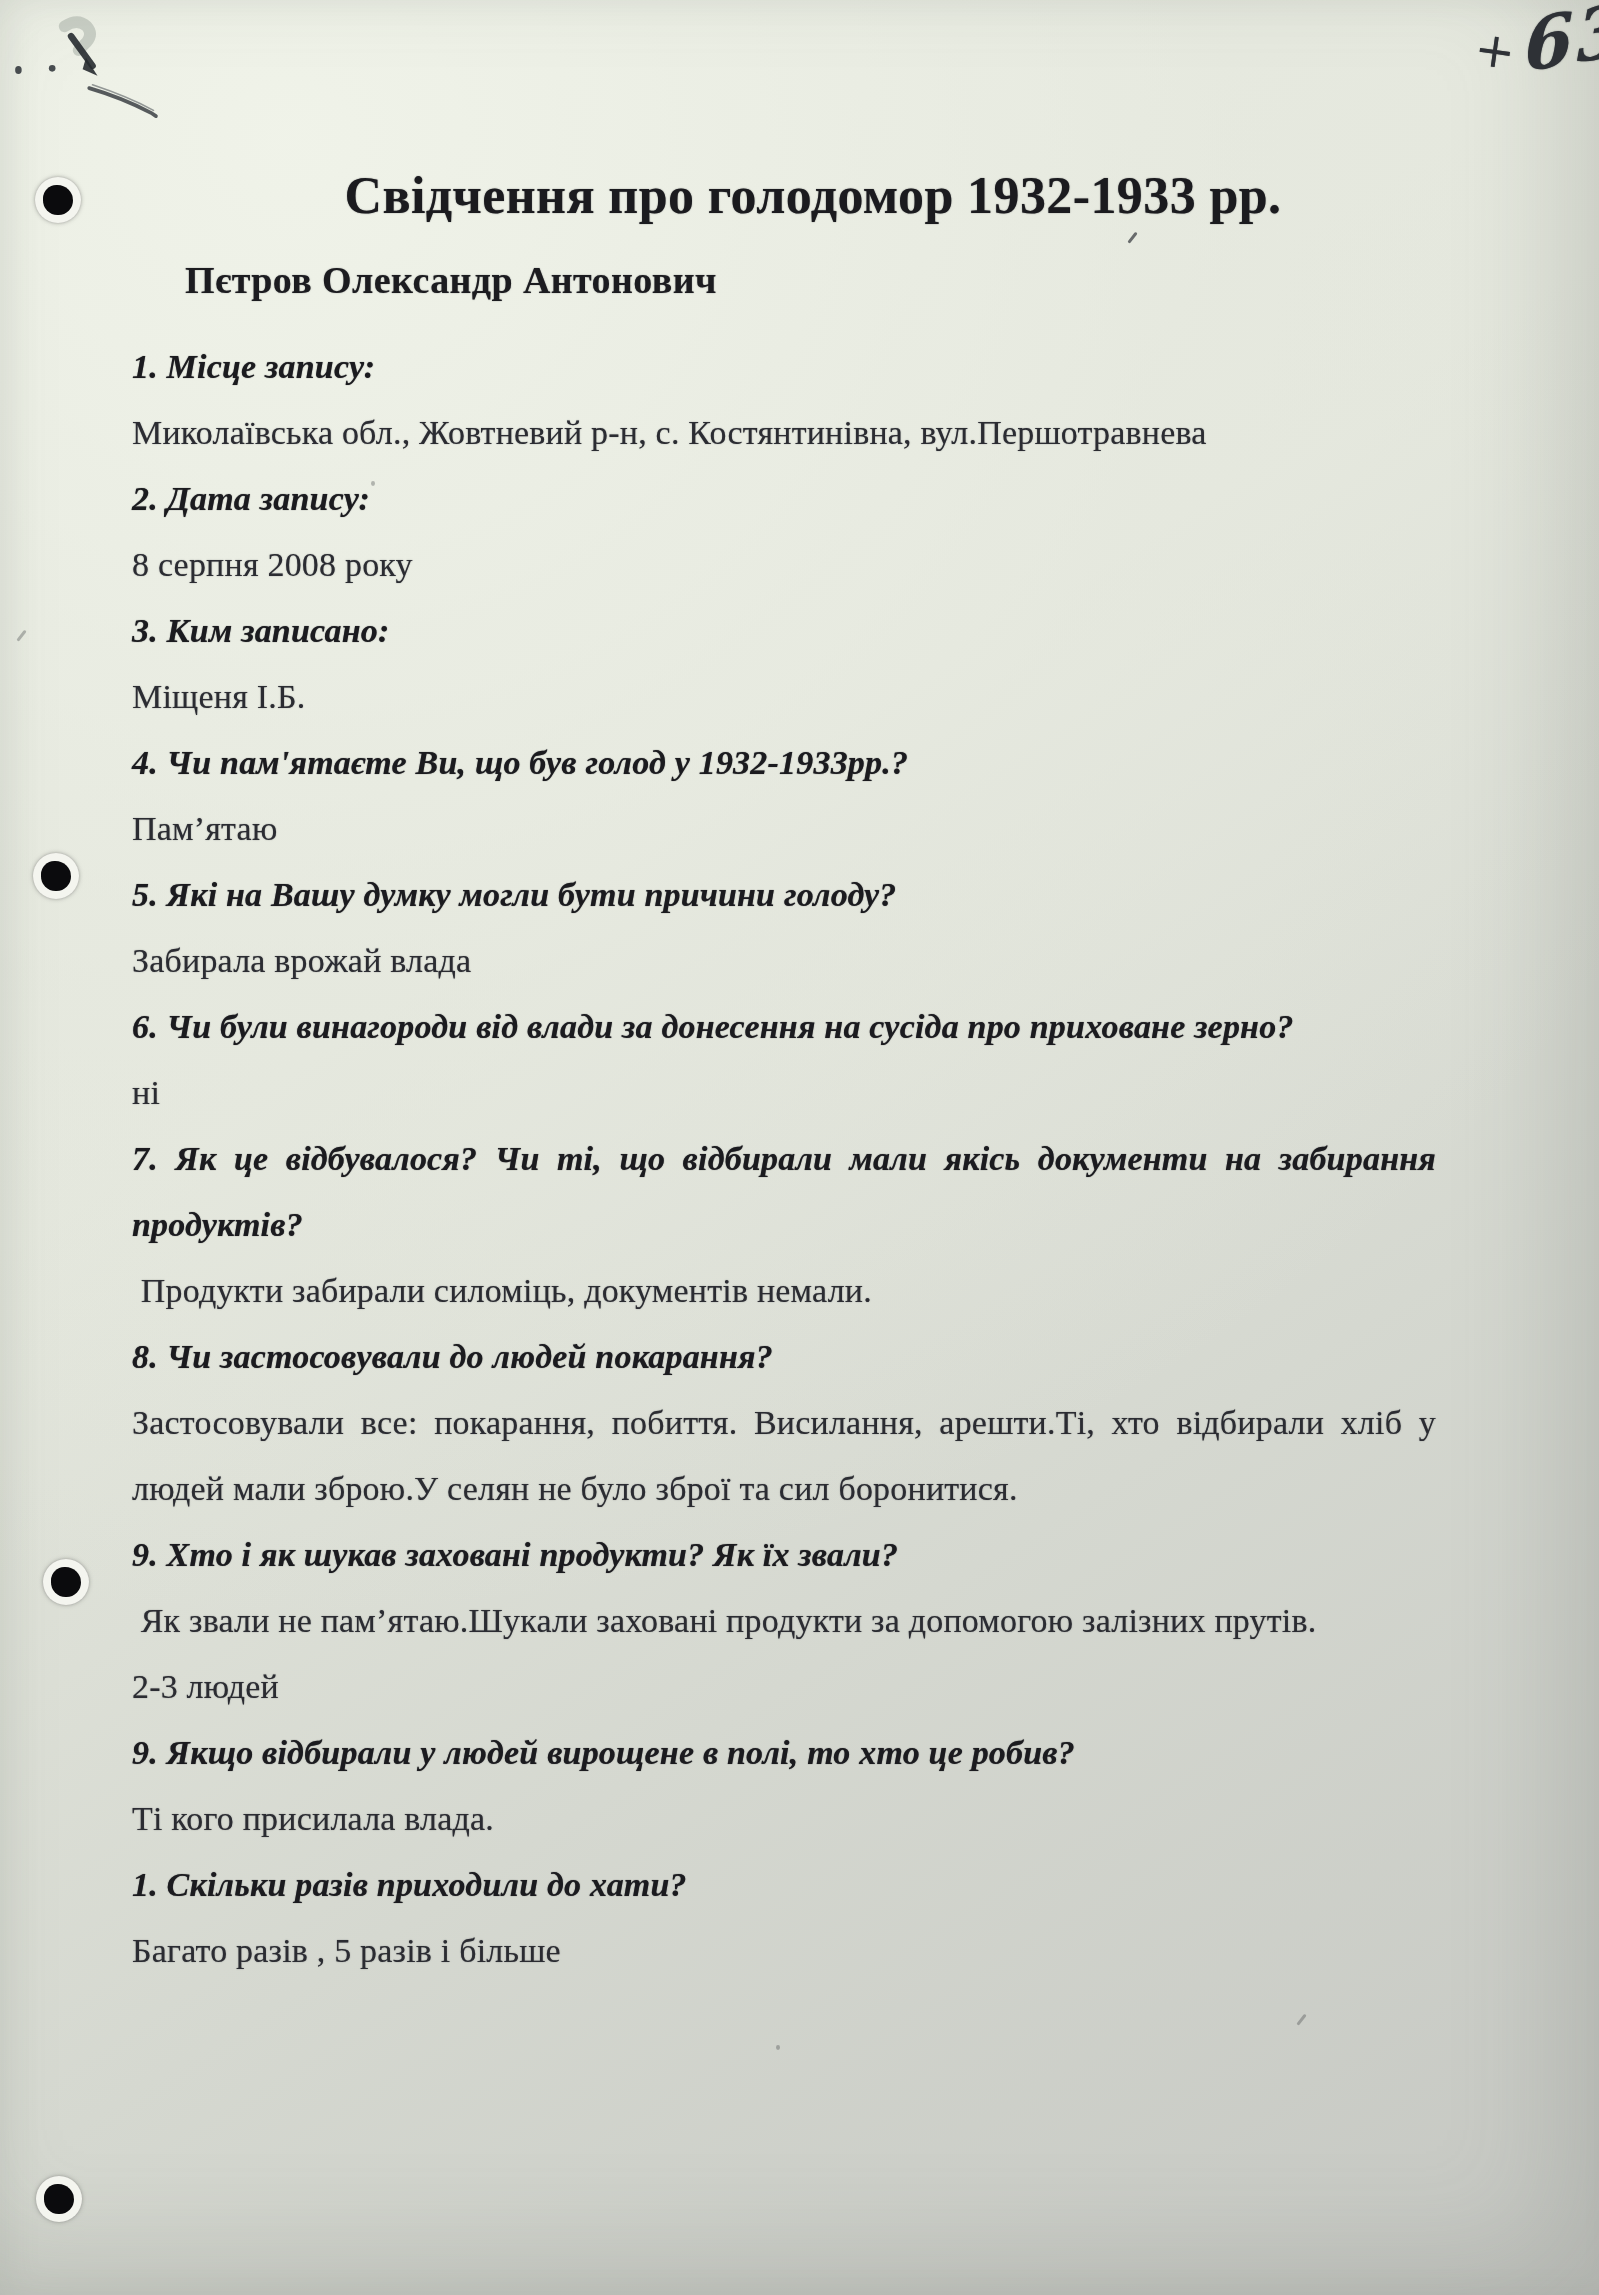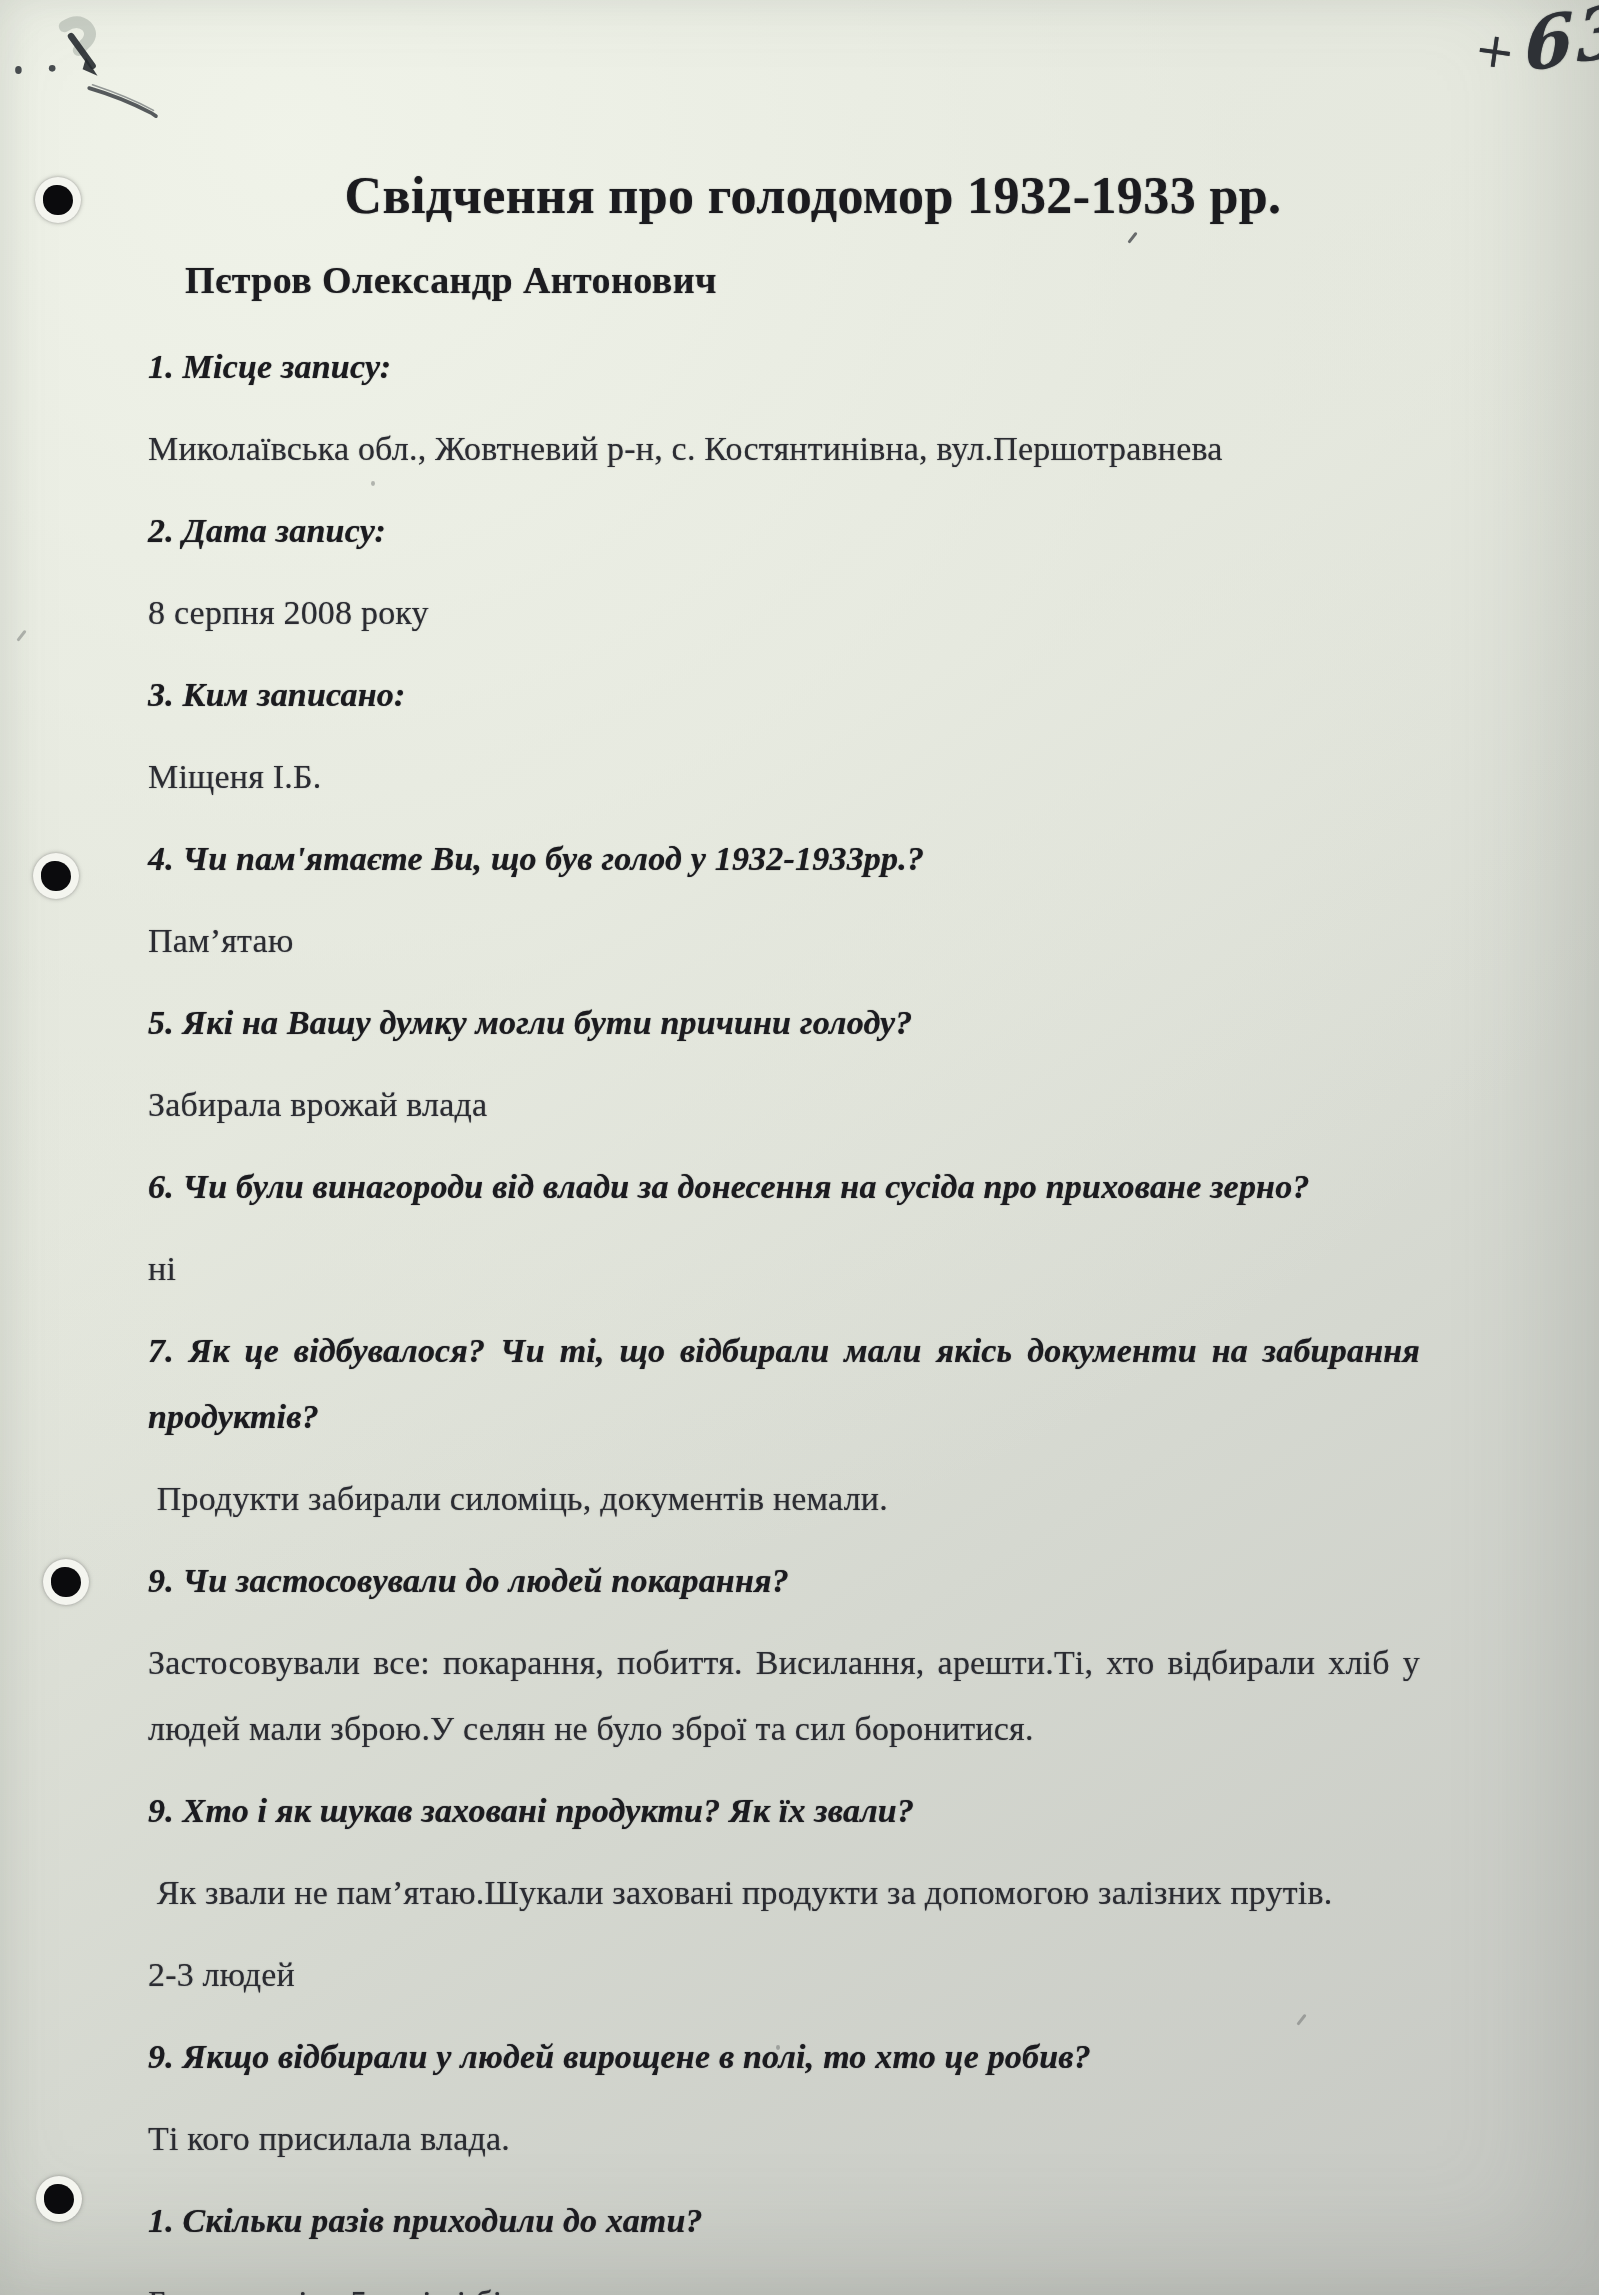--- a/index.html
+++ b/index.html
@@ -44,21 +44,21 @@
     font-size: 38px;
     font-weight: 700;
     line-height: 66px;
     text-indent: 53px;
     letter-spacing: 0.4px;
     color: #1c1c20;
     text-shadow: 0 0 1.2px rgba(35,35,40,0.6);
   }
   .qa-list { margin-top: 20.6px; }
   .qa-list p {
-    margin: 16px;
+    margin: 0;
     font-size: 34px;
     line-height: 66px;
     text-align: justify;
     white-space: pre-wrap;
     letter-spacing: 0.2px;
   }
   .qa-list p.q {
     font-weight: 700;
     font-style: italic;
     color: #1b1b1f;
@@ -174,21 +174,21 @@
 
   <p class="q">5. Які на Вашу думку могли бути причини голоду?</p>
   <p class="a">Забирала врожай влада</p>
 
   <p class="q">6. Чи були винагороди від влади за донесення на сусіда про приховане зерно?</p>
   <p class="a">ні</p>
 
   <p class="q">7. Як це відбувалося? Чи ті, що відбирали мали якісь документи на забирання продуктів?</p>
   <p class="a"> Продукти забирали силоміць, документів немали.</p>
 
-  <p class="q">9. Чи застосовували до людей покарання?</p>
+  <p class="q">8. Чи застосовували до людей покарання?</p>
   <p class="a">Застосовували все: покарання, побиття. Висилання, арешти.Ті, хто відбирали хліб у людей мали зброю.У селян не було зброї та сил боронитися.</p>
 
   <p class="q">9. Хто і як шукав заховані продукти? Як їх звали?</p>
   <p class="a"> Як звали не пам’ятаю.Шукали заховані продукти за допомогою залізних прутів.</p>
 
   <p class="a">2-3 людей</p>
 
   <p class="q">9. Якщо відбирали у людей вирощене в полі, то хто це робив?</p>
   <p class="a">Ті кого присилала влада.</p>
 

